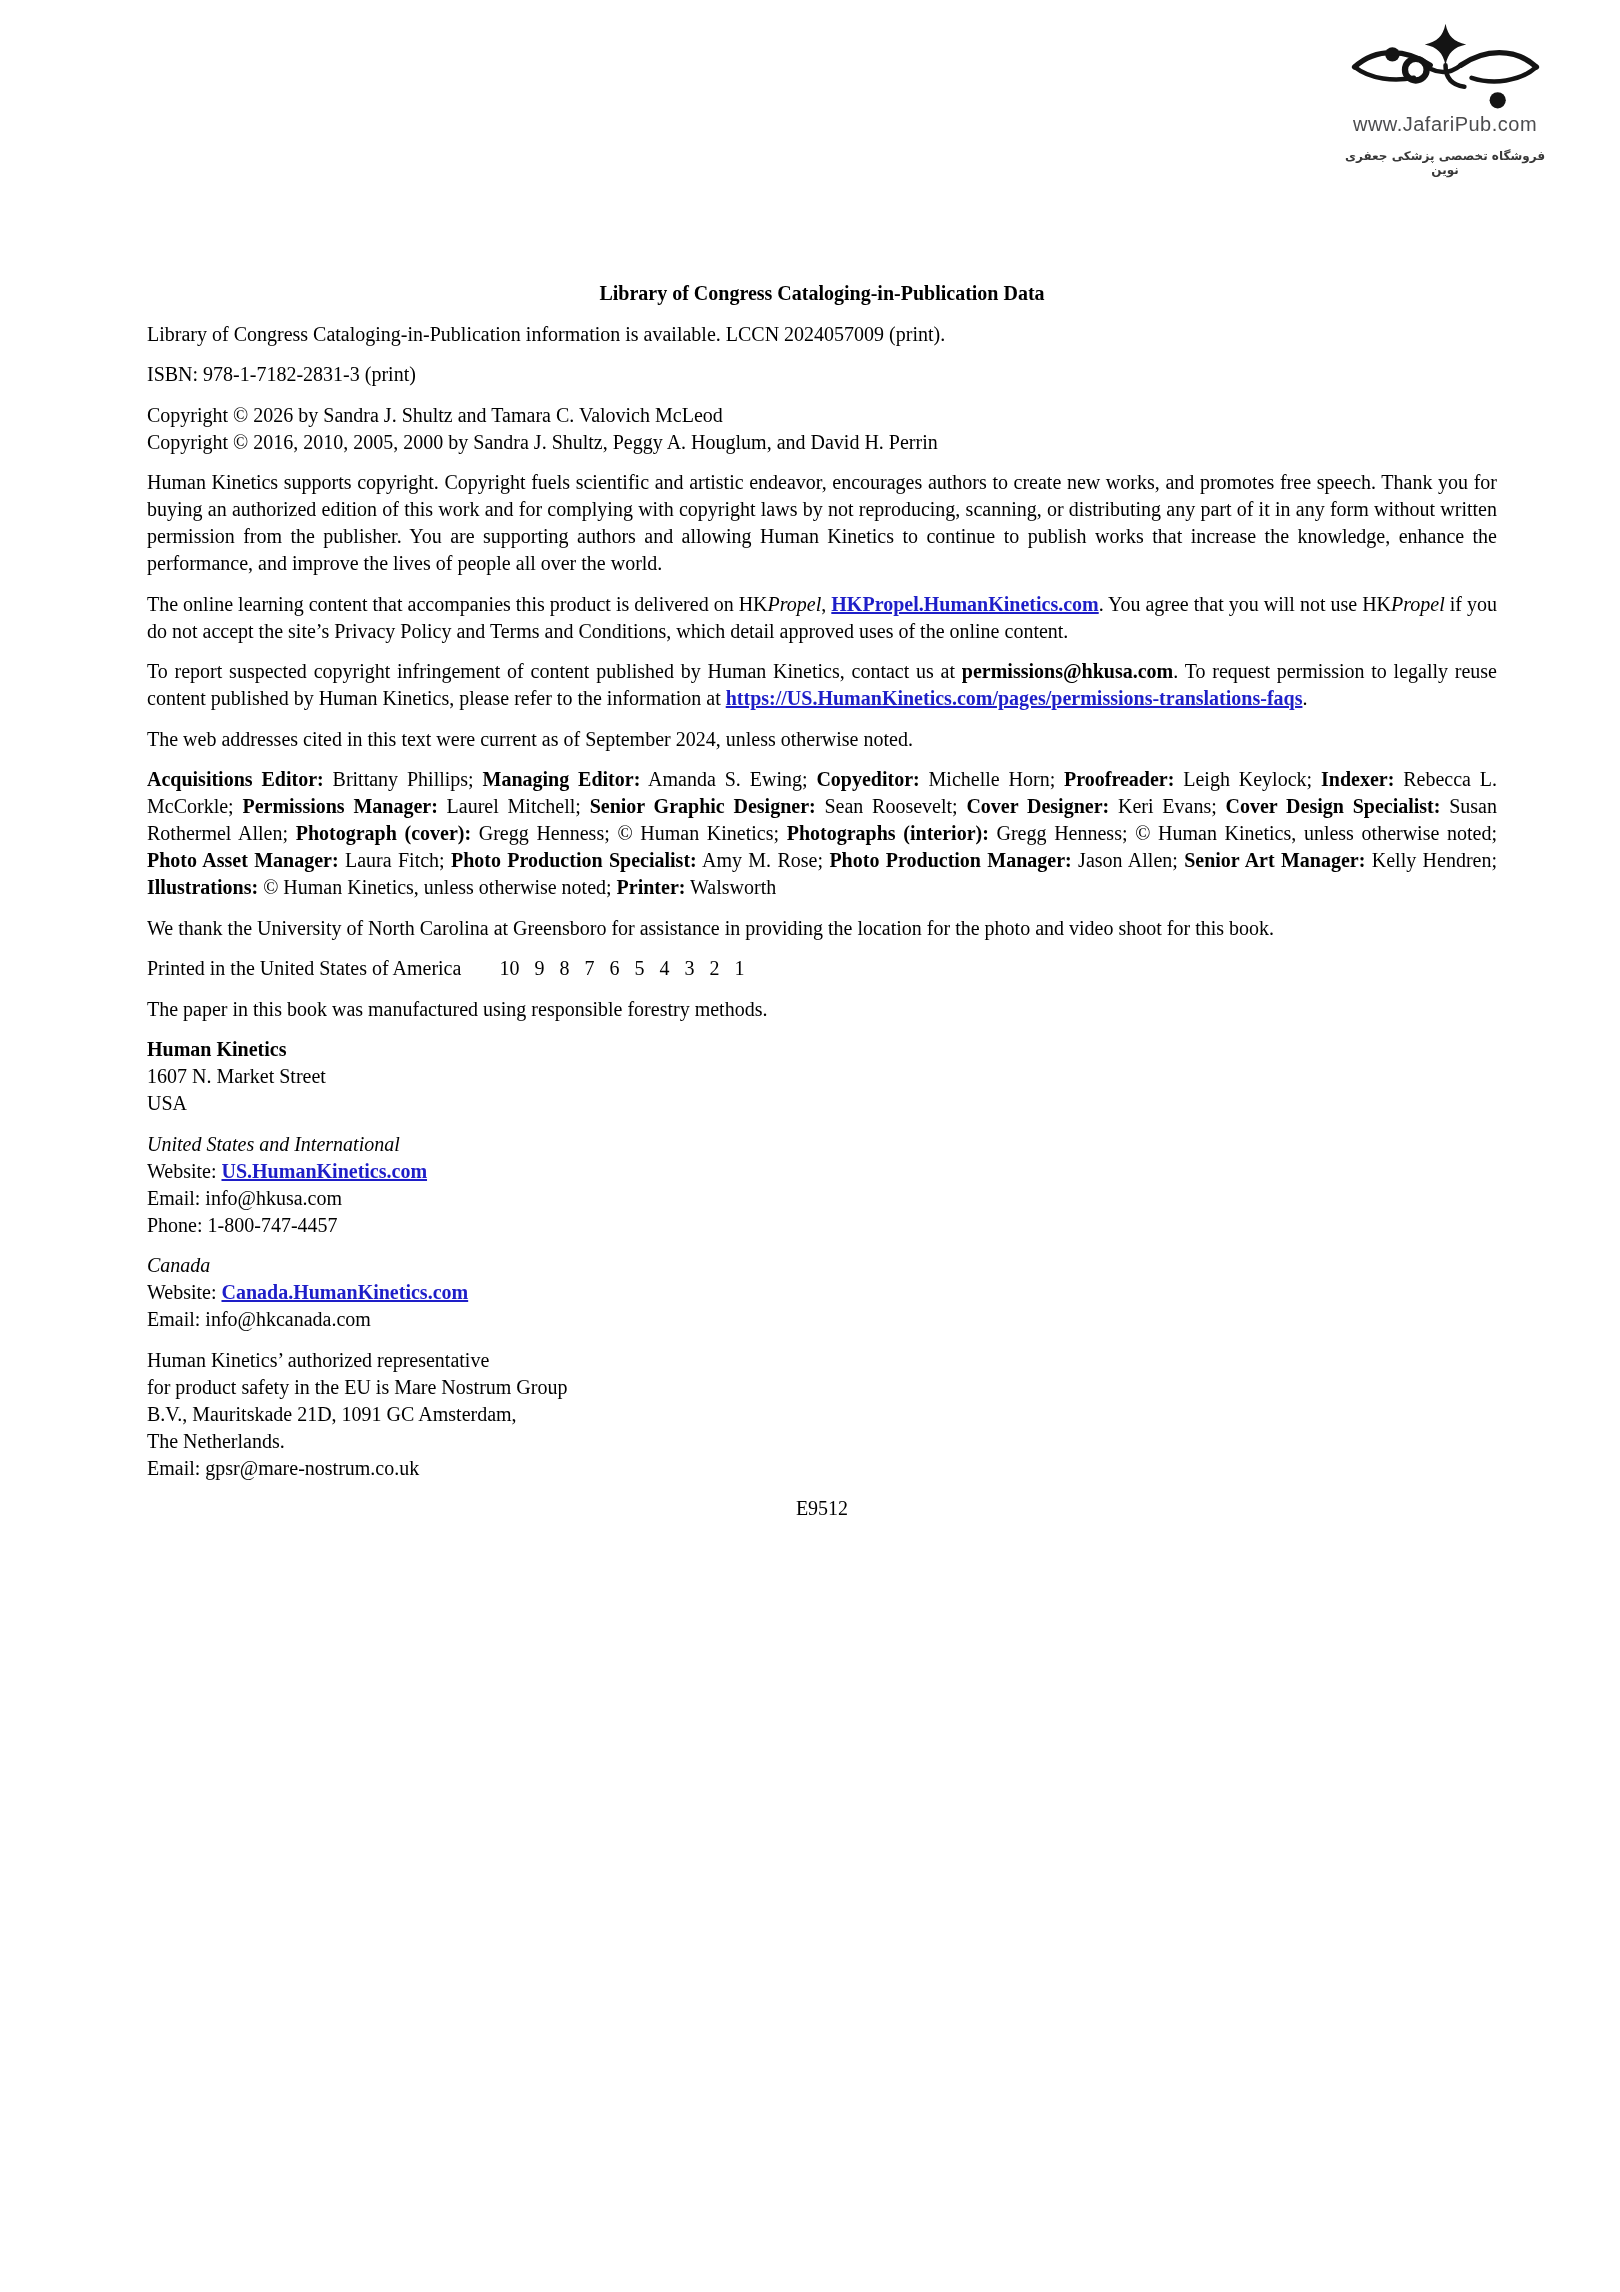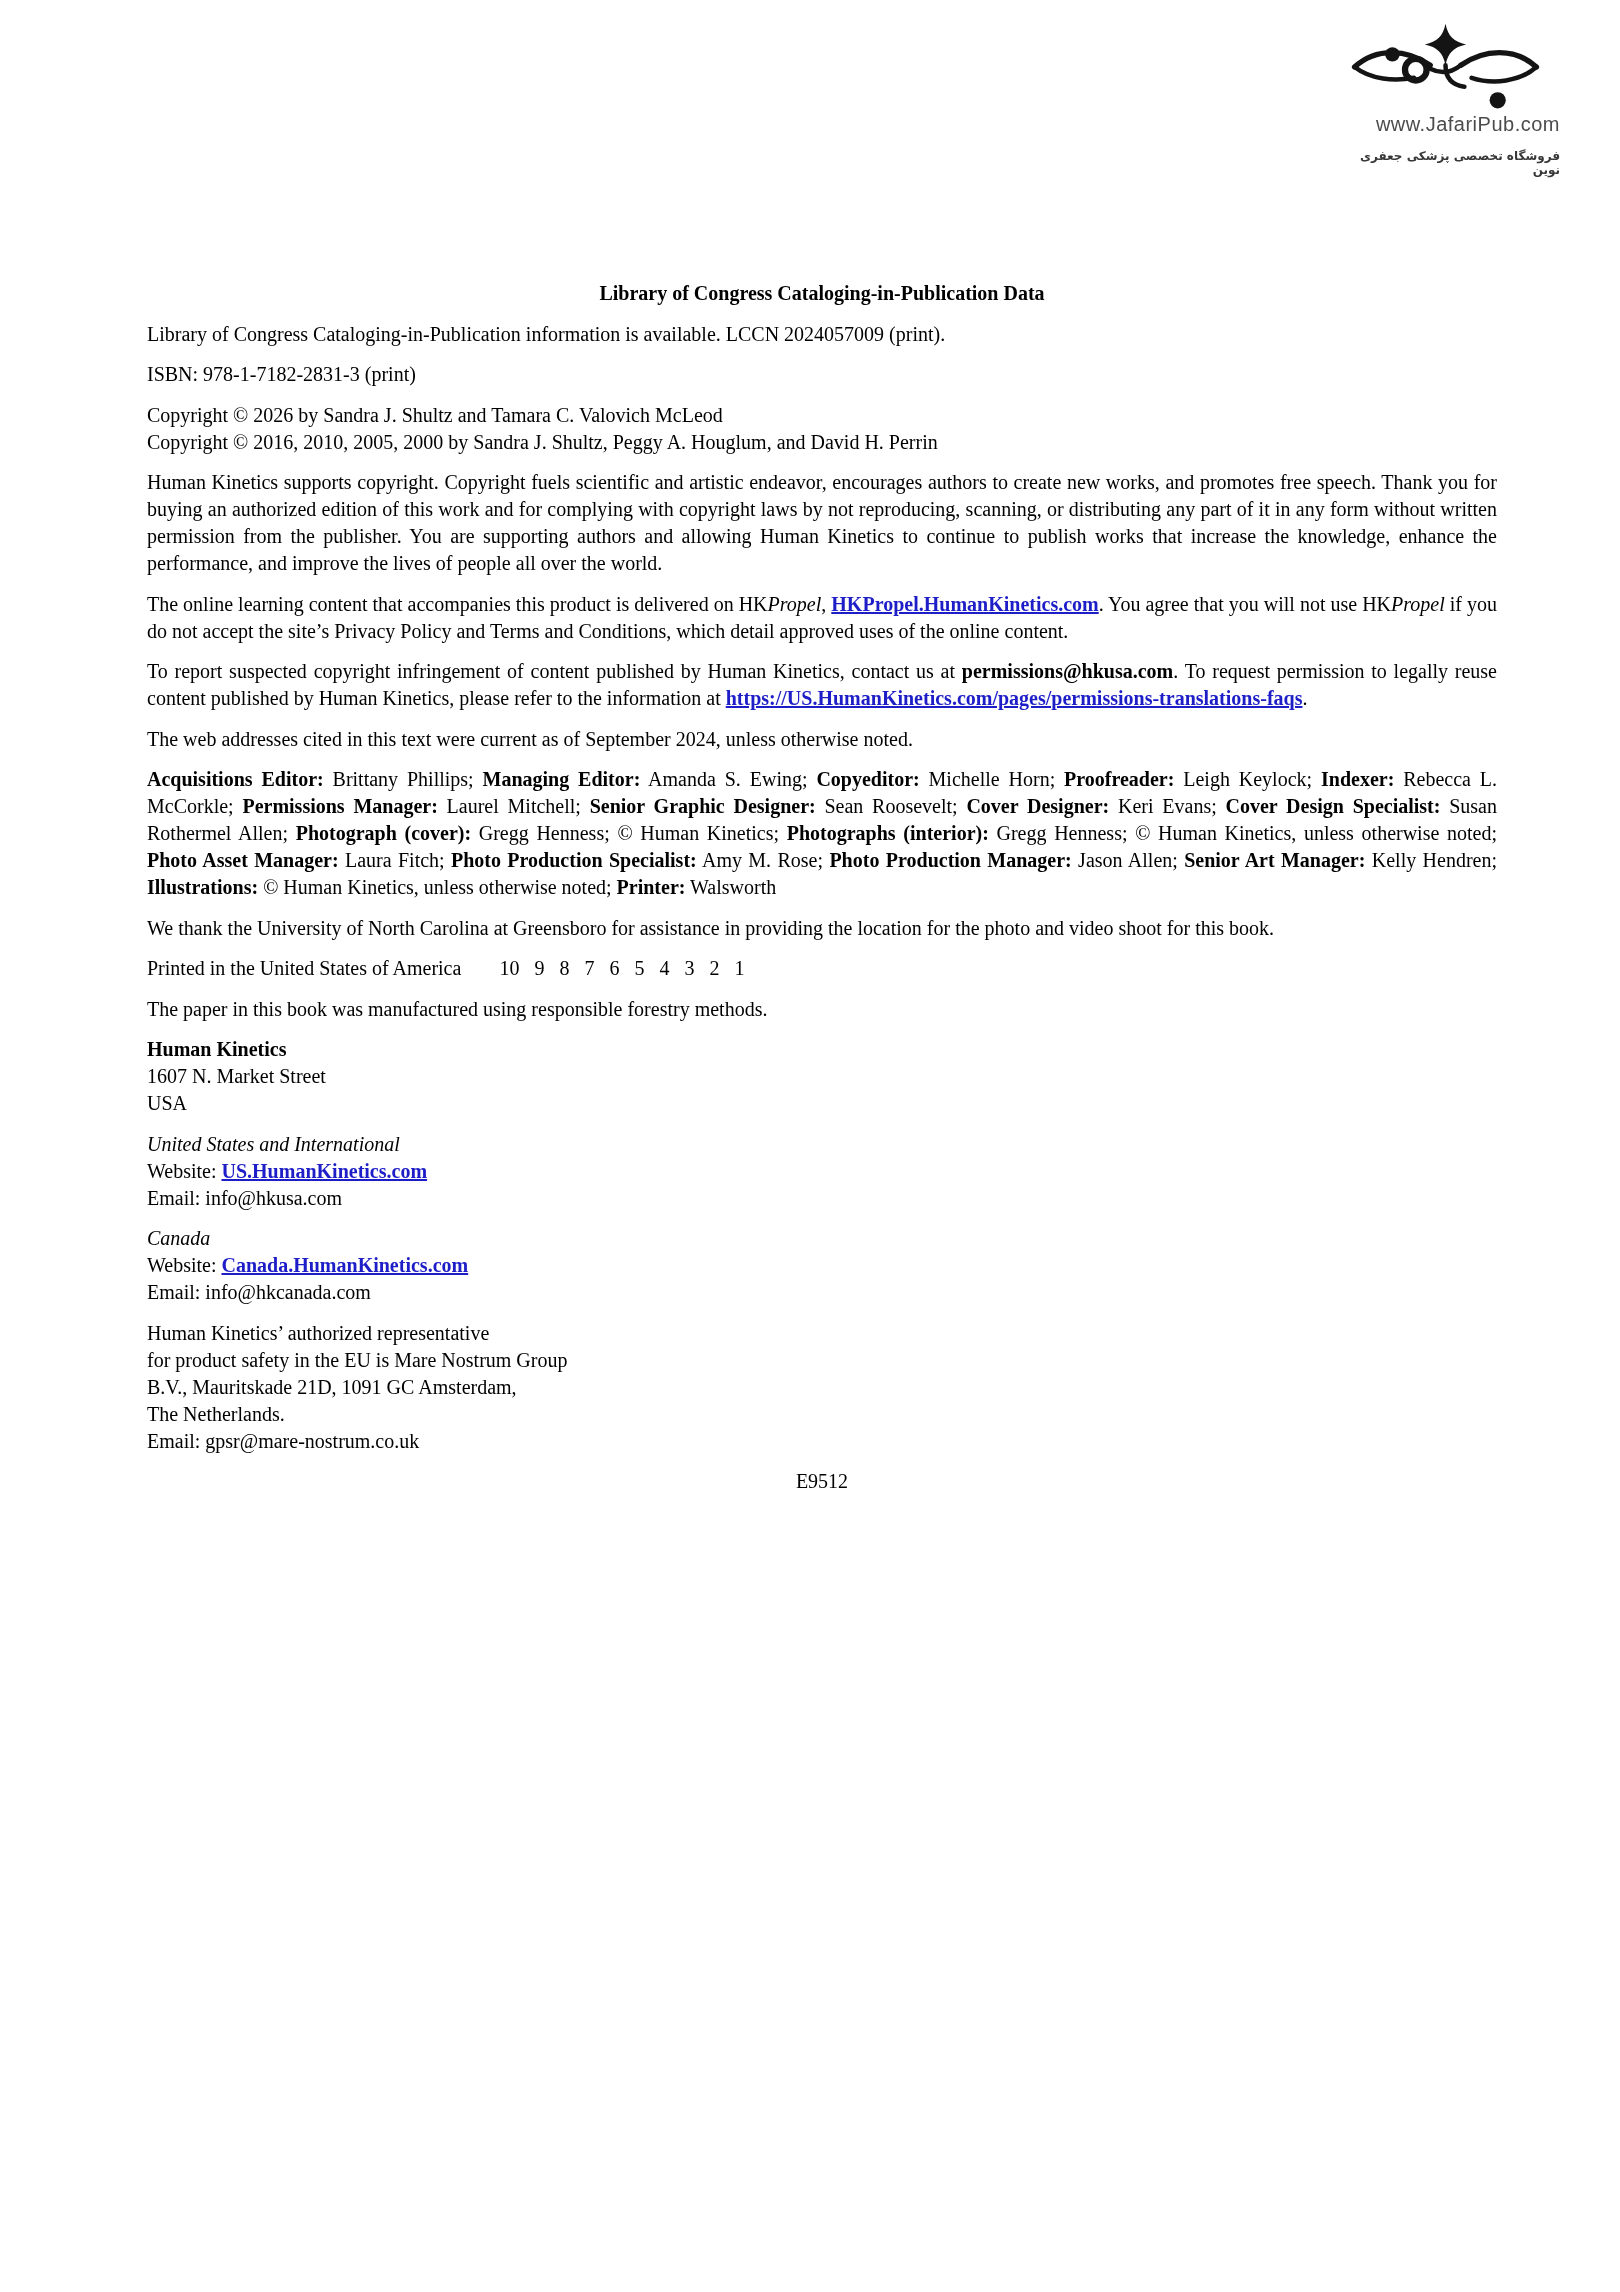--- a/index.html
+++ b/index.html
@@ -4,21 +4,21 @@
 <style>
   * { margin:0; padding:0; box-sizing:border-box; }
   html, body { background:#ffffff; }
   body {
     width:1620px; height:2293px; position:relative;
     font-family:"Liberation Serif", serif; color:var(--ink, #000);
   }
   .page { position:absolute; inset:0; background:#fff; }
 
   
-  .logo { position:absolute; top:21.6px; left:1330px; width:230px; text-align:right; }
+  .logo { position:absolute; top:21.6px; left:1330px; width:230px; text-align:center; }
   .logo-mark { display:block; margin:0 auto; }
   .logo-site {
     font-family:"Liberation Sans", sans-serif; font-size:20px;
     color:var(--logo_text, #4c4c4e); letter-spacing:0.5px; margin-top:1.8px;
   }
   .logo-tagline {
     direction:rtl; font-family:"DejaVu Sans", sans-serif; font-size:12px;
     font-weight:bold; color:#383838; margin-top:12.6px;
   }
 
@@ -100,20 +100,21 @@
     <div class="para">
       <div><b>Human Kinetics</b></div>
       <div>1607 N. Market Street</div>
       <div>USA</div>
     </div>
 
     <div class="para">
       <div class="italic">United States and International</div>
       <div><span>Website: </span><a class="link">US.HumanKinetics.com</a></div>
       <div>Email: info@hkusa.com</div>
+      <div>Phone: 1-800-747-4457</div>
     </div>
 
     <div class="para">
       <div class="italic">Canada</div>
       <div><span>Website: </span><a class="link">Canada.HumanKinetics.com</a></div>
       <div>Email: info@hkcanada.com</div>
     </div>
 
     <div class="para">
       <div>Human Kinetics’ authorized representative</div>

